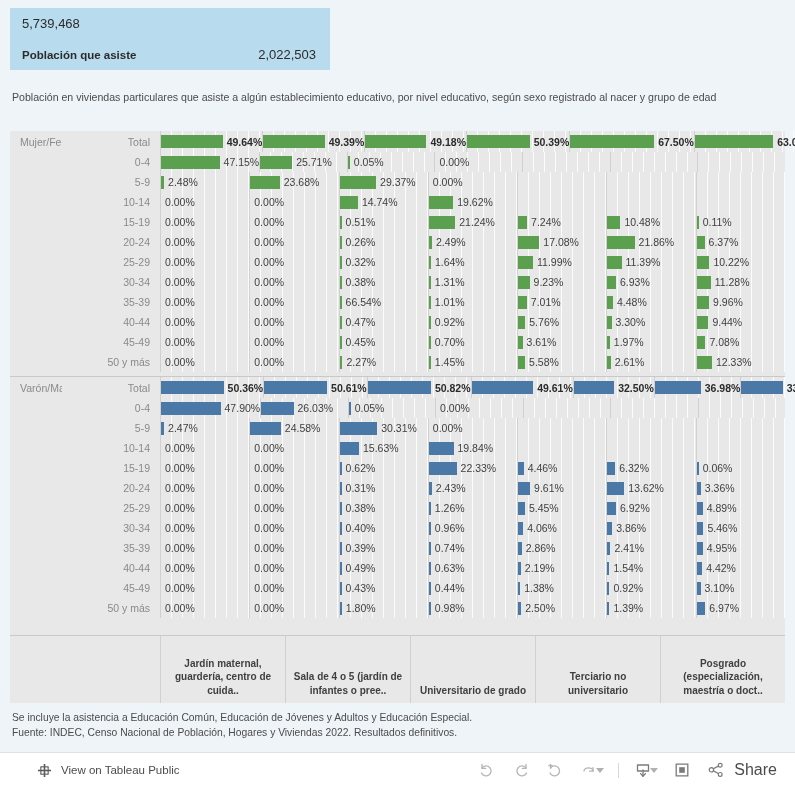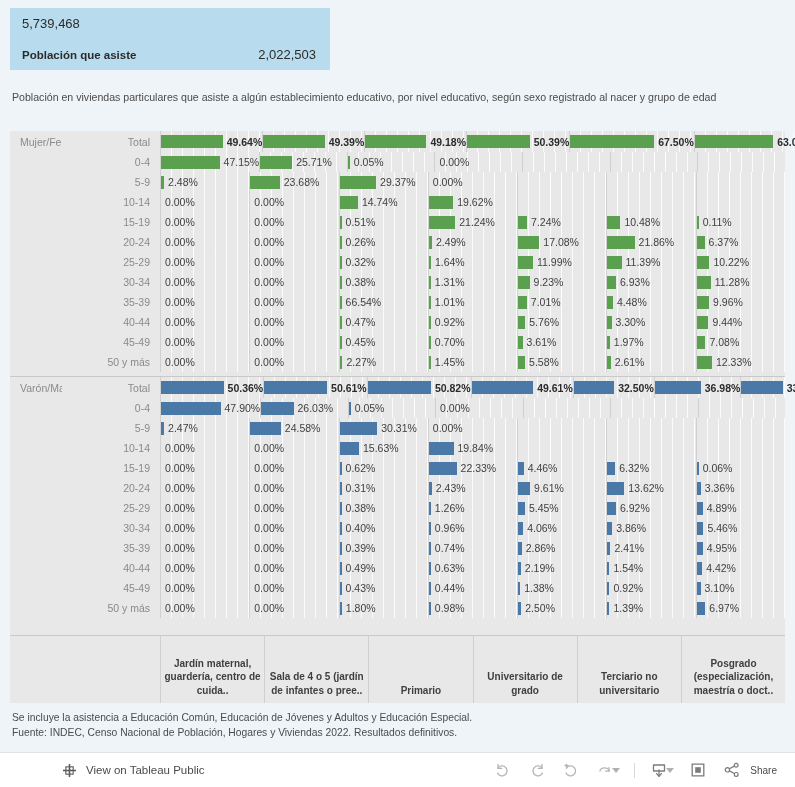--- a/index.html
+++ b/index.html
@@ -90,34 +90,34 @@
     position:absolute;left:12px;top:710px;width:770px;
     font-size:10.3px;color:#4b4b4b;line-height:15px;
   }
 
   
   #toolbar{
     position:absolute;left:0;bottom:0;width:795px;height:34px;
     background:#ffffff;border-top:1px solid #e2e2e2;
     display:flex;align-items:center;
   }
-  #tb-left{display:flex;align-items:center;padding-left:34px;margin-left:25px;}
+  #tb-left{display:flex;align-items:center;padding-left:34px;}
   #tb-left .label{font-size:11.5px;color:#4b4b4b;padding-left:7px;}
   #tb-right{
     margin-left:auto;display:flex;align-items:center;
     padding-right:18px;gap:14px;
   }
   .tbicon{width:20px;height:20px;display:flex;align-items:center;justify-content:center;}
   .caret{
     width:0;height:0;border-left:4px solid transparent;border-right:4px solid transparent;
     border-top:5px solid #b0b0b0;margin-left:-6px;
   }
   .tbdiv{width:1px;height:15px;background:#d8d8d8;}
   .tbgroup{display:flex;align-items:center;gap:3px;}
-  #share-label{font-size:10px;color:#4b4b4b;padding-left:5px;}
+  #share-label{font-size:16px;color:#4b4b4b;padding-left:5px;}
   svg{display:block;}
 </style>
 </head>
 <body>
 
 <div id="kpi-box">
   <div class="kpi-row">
     <span class="kpi-value">5,739,468</span>
   </div>
   <div class="kpi-row">
@@ -889,21 +889,20 @@
             <span class="val">6.97%</span>
           </div>
         </div>
       </div>
     </div>
   <div id="axis">
     <div class="spacer"></div>
     <div class="cols" id="axis-cols">
         <div class="col">Jardín maternal, guardería, centro de cuida..</div>
         <div class="col">Sala de 4 o 5 (jardín de infantes o pree..</div>
-        <div class="col">Primario</div>
         <div class="col">Universitario de grado</div>
         <div class="col">Terciario no universitario</div>
         <div class="col">Posgrado (especialización, maestría o doct..</div>
       </div>
   </div>
 </div>
 
 <div id="notes">
   <div>Se incluye la asistencia a Educación Común, Educación de Jóvenes y Adultos y Educación Especial.</div>
   <div>Fuente: INDEC, Censo Nacional de Población, Hogares y Viviendas 2022. Resultados definitivos.</div>

